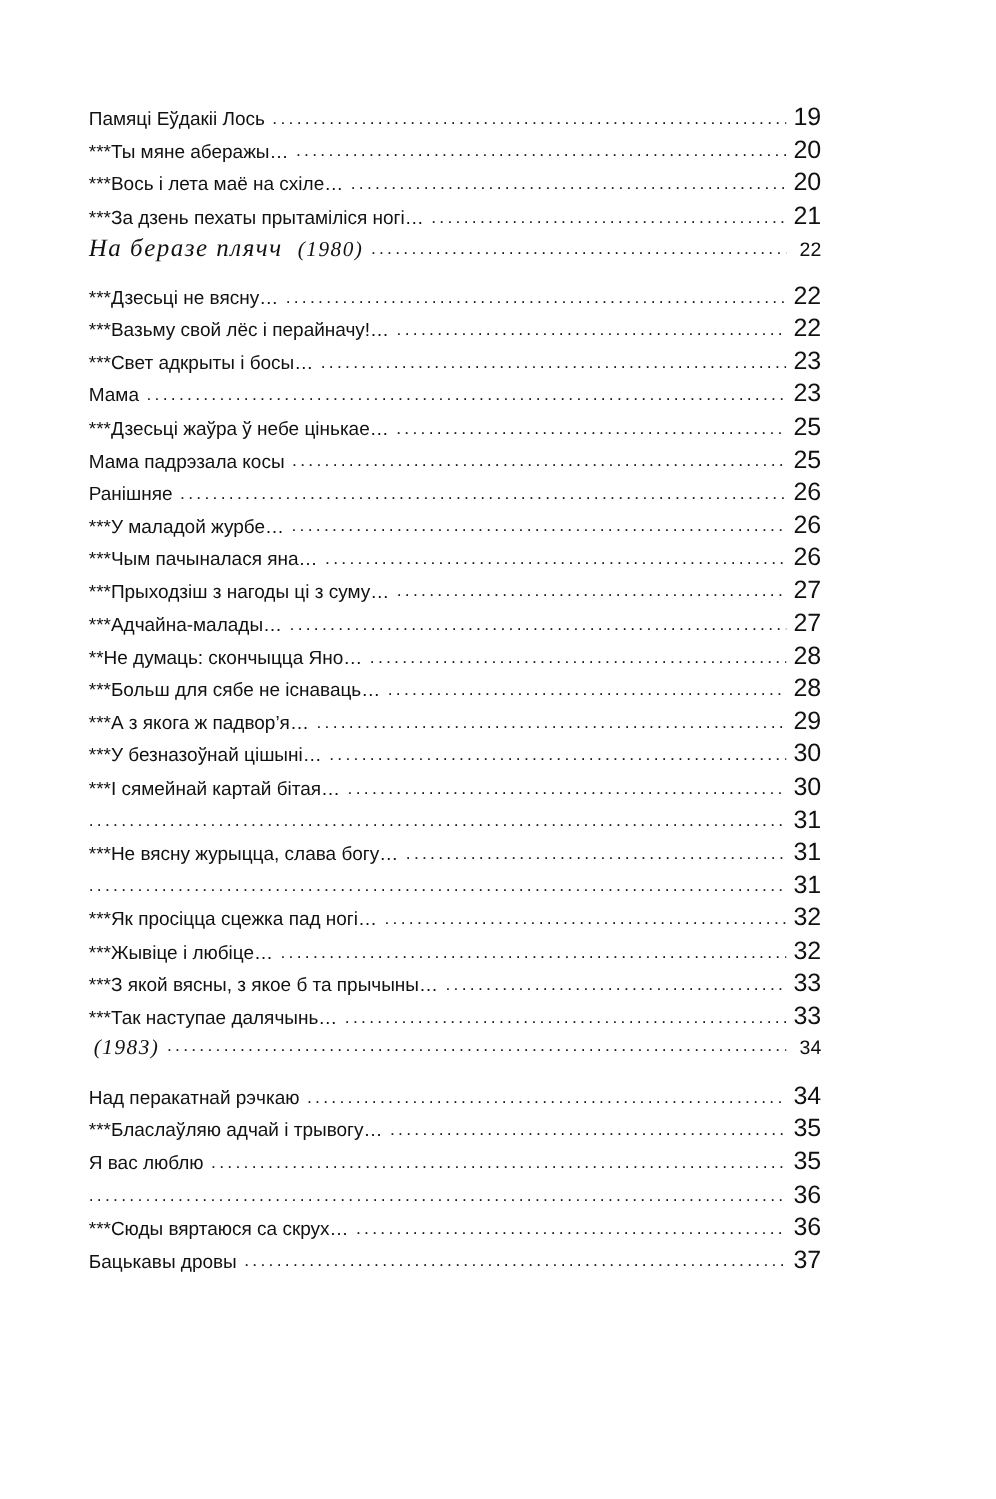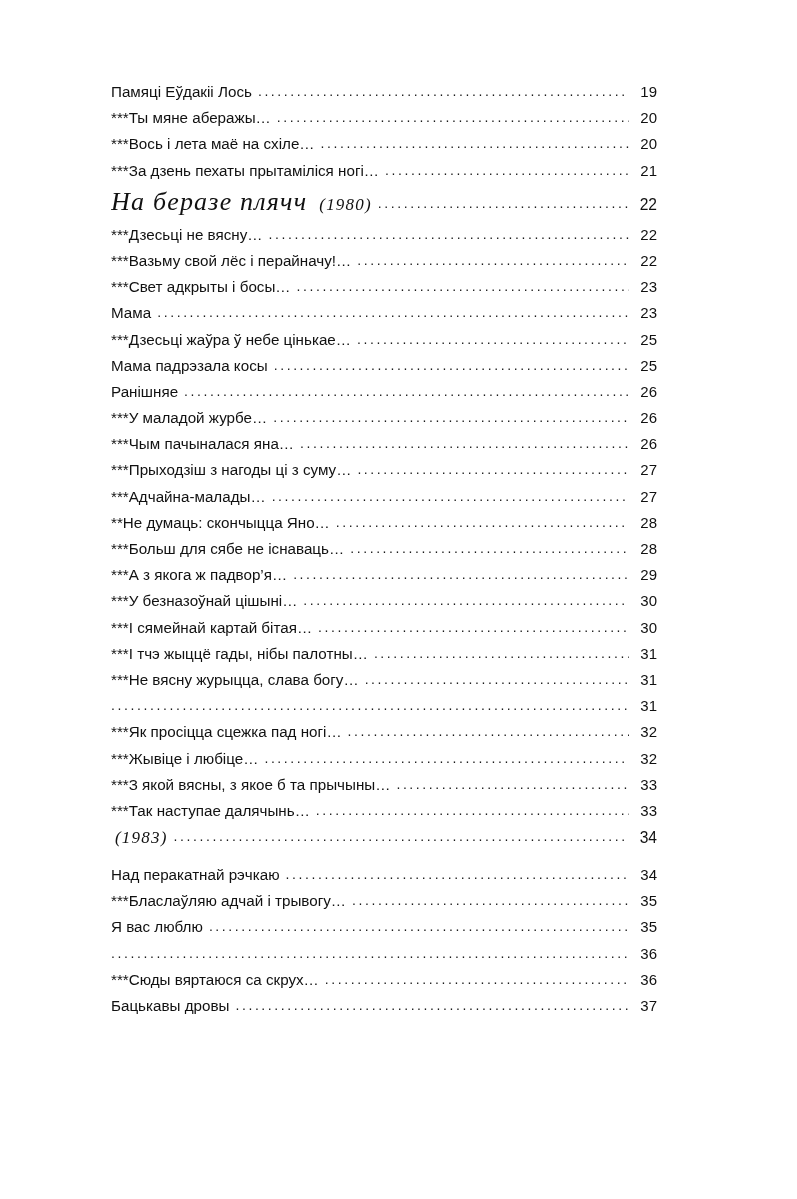--- a/index.html
+++ b/index.html
@@ -10,21 +10,21 @@
   body {
     width: 797px;
     height: 1199px;
     font-family: "Liberation Sans", sans-serif;
     color: #111111;
   }
   #toc {
     box-sizing: border-box;
     width: 797px;
     height: 977px;
-    padding: 84px 140px 0 111px;
+    padding: 84px 140px 0 71px;
   }
   .toc-list {
     display: block;
   }
   .toc-entry {
     display: flex;
     align-items: baseline;
     font-size: 15.2px;
     line-height: 1.0;
     height: 26.2px;
@@ -42,31 +42,31 @@
     letter-spacing: 2.6px;
     color: #1a1a1a;
     font-size: 14px;
     transform: translateY(-1px);
   }
   .toc-entry .page {
     flex: 0 0 auto;
     padding-left: 6px;
     text-align: right;
     min-width: 22px;
-    font-size: 15px;
+    font-size: 20px;
   }
   
   .toc-entry.section {
     height: 38px;
     align-items: baseline;
   }
   .toc-entry.section .title {
     font-family: "Liberation Serif", serif;
     font-style: italic;
-    font-size: 26px;
+    font-size: 20px;
     letter-spacing: 1.2px;
     padding-right: 8px;
   }
   .toc-entry.section .leader {
     transform: translateY(-2px);
   }
   .toc-entry.section .page {
     font-size: 15.6px;
   }
 </style>
@@ -175,21 +175,20 @@
         <span class="title">***У безназоўнай цішыні…</span>
         <span class="leader">........................................................................................................................</span>
         <span class="page">30</span>
       </div>
       <div class="toc-entry">
         <span class="title">***І сямейнай картай бітая…</span>
         <span class="leader">........................................................................................................................</span>
         <span class="page">30</span>
       </div>
       <div class="toc-entry">
-        <span class="title">***І тчэ жыццё гады, нібы палотны…</span>
         <span class="leader">........................................................................................................................</span>
         <span class="page">31</span>
       </div>
       <div class="toc-entry">
         <span class="title">***Не вясну журыцца, слава богу…</span>
         <span class="leader">........................................................................................................................</span>
         <span class="page">31</span>
       </div>
       <div class="toc-entry">
         <span class="leader">........................................................................................................................</span>

